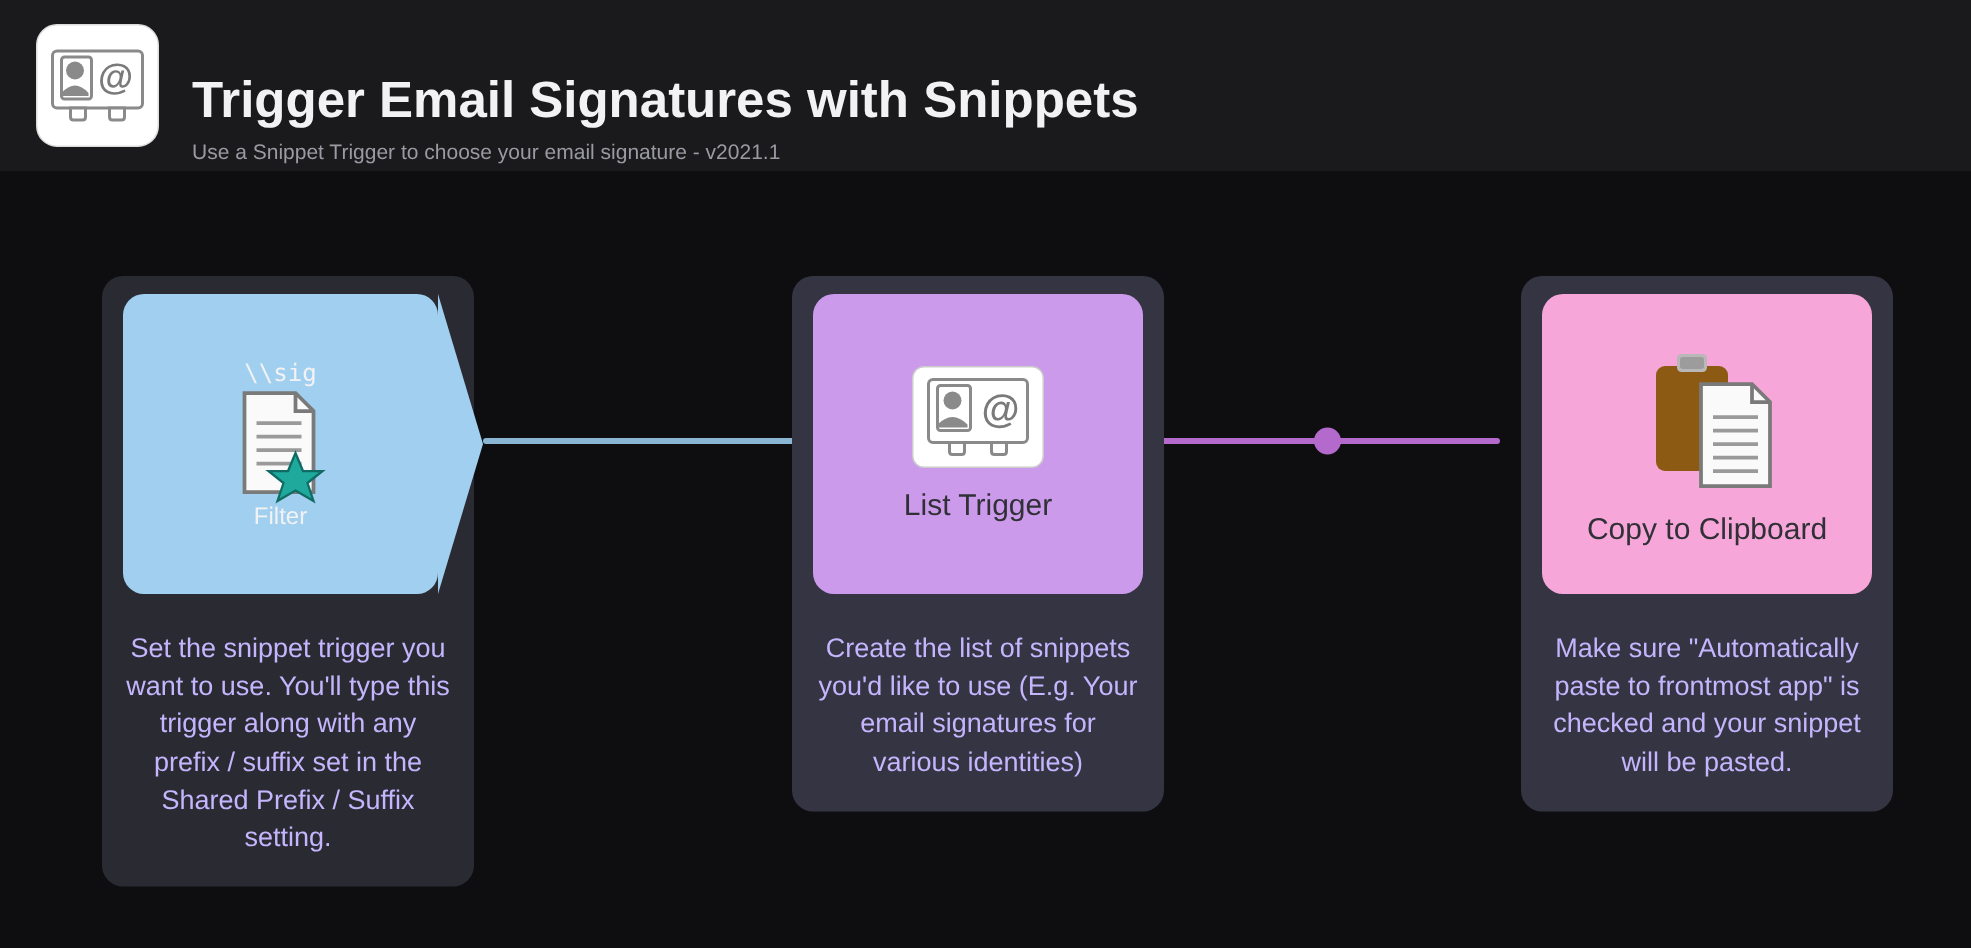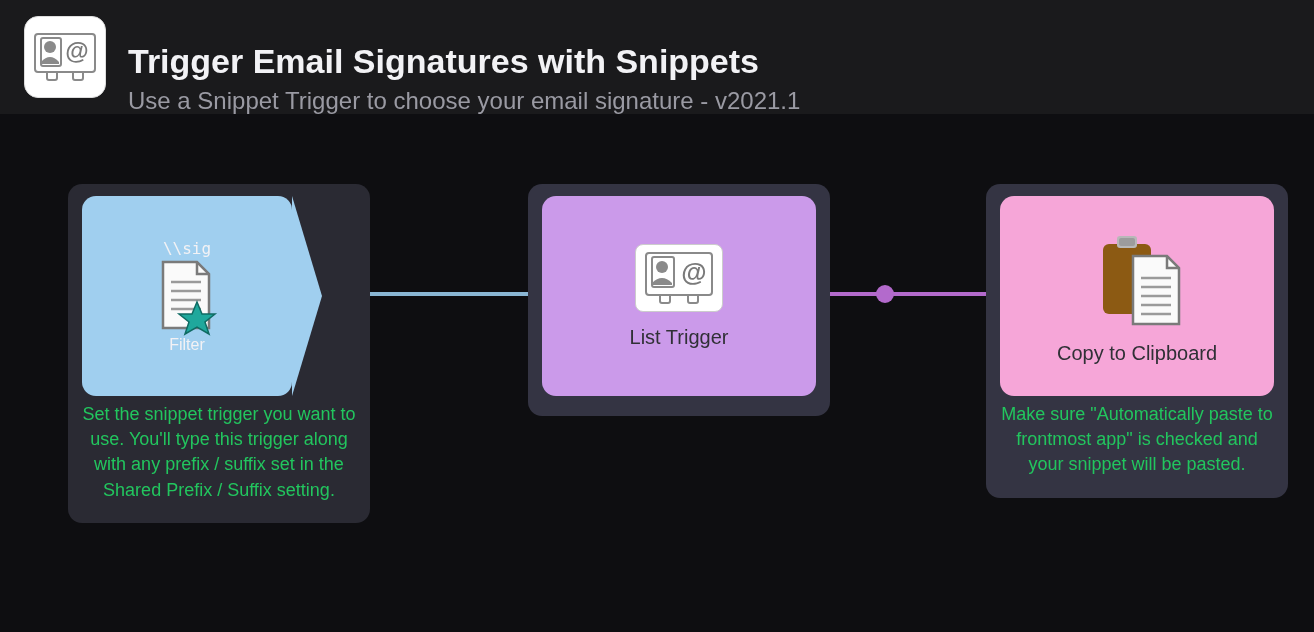--- a/index.html
+++ b/index.html
@@ -33,21 +33,21 @@
     gap:22px;
     height:114px;
   }
   .app-icon-wrap{
     width:82px;height:82px;border-radius:14px;background:#fff;
     display:flex;align-items:center;justify-content:center;flex:none;
     border:1px solid #ddd;
   }
   .titles{display:flex;flex-direction:column;margin-top:44px;}
   .title{font-size:34px;font-weight:600;line-height:1.1;}
-  .subtitle{font-size:24px;color:var(--muted);margin-top:6px;}
+  .subtitle{font-size:14px;color:var(--muted);margin-top:6px;}
 
   
   .canvas{
     position:relative;
     width:100%;
     height:calc(632px - 114px);
   }
 
   
   .connector{
@@ -55,24 +55,24 @@
   }
   .connector.blue{left:322px;width:220px;background:var(--blue-line);}
   .connector.purple{left:770px;width:230px;background:var(--purple-line);}
   .node-dot{
     position:absolute;width:18px;height:18px;border-radius:50%;
     background:var(--purple-line);top:171px;left:876px;
   }
 
   
   .card{
-    position:absolute;width:302px;background:var(--panel);border-radius:14px;
+    position:absolute;width:248px;background:var(--panel);border-radius:14px;
     padding:12px 14px 20px 14px;text-align:center;
   }
-  .card .descr{margin-top:6px;font-size:18px;line-height:1.4;color:#22c55e;}
+  .card .descr{margin-top:24px;font-size:18px;line-height:1.4;color:#c4b5fd;}
 
   
   .tile{
     display:flex;flex-direction:column;align-items:center;justify-content:center;
     border-radius:14px;height:200px;color:#303036;position:relative;
     padding:10px;
   }
   .tile .tile-label{font-size:20px;margin-top:14px;}
   .snippet-shape{
     position:relative;background:var(--blue);border-radius:14px;height:200px;
@@ -83,21 +83,21 @@
     width:0;height:0;border-top:100px solid transparent;border-bottom:100px solid transparent;
     border-left:30px solid var(--blue);
   }
 
   .tile.listfilter{background:var(--purple);}
   .tile.clipboard{background:var(--pink);}
 
   
   #card-snippet{left:68px;top:70px;}
   #card-list{left:528px;top:70px;}
-  #card-clip{left:986px;top:70px;}
+  #card-clip{left:1014px;top:70px;}
 
   
   svg{display:block;}
 </style>
 </head>
 <body>
 
 <div class="header">
   <div class="app-icon-wrap">
     <svg width="64" height="50" viewBox="0 0 64 50">
@@ -155,20 +155,21 @@
           <circle cx="18" cy="16" r="6" fill="#8a8a8a"></circle>
           <path d="M8 32 Q18 22 28 32 L28 34 L8 34 Z" fill="#8a8a8a"></path>
           <rect x="8" y="6" width="22" height="30" rx="2" fill="none" stroke="#8a8a8a" stroke-width="2"></rect>
           <text x="50" y="30" font-size="26" font-weight="600" fill="#7a7a7a" text-anchor="middle" font-family="Arial">@</text>
           <path d="M16 44 L16 50 Q16 52 18 52 L24 52 Q26 52 26 50 L26 44 Z" fill="#fff" stroke="#8a8a8a" stroke-width="2"></path>
           <path d="M44 44 L44 50 Q44 52 46 52 L52 52 Q54 52 54 50 L54 44 Z" fill="#fff" stroke="#8a8a8a" stroke-width="2"></path>
         </svg>
       </div>
       <div class="tile-label">List Trigger</div>
     </div>
+    <div class="descr">Create the list of snippets you'd like to use (E.g. Your email signatures for various identities)</div>
   </div>
 
   <div id="card-clip" class="card" style="background:var(--panel2);">
     <div class="tile clipboard">
       <svg width="96" height="100" viewBox="0 0 96 100">
 
         <rect x="14" y="16" width="48" height="70" rx="6" fill="#8c5a13"></rect>
         <rect x="28" y="8" width="20" height="12" rx="3" fill="#b8b8b8"></rect>
         <rect x="30" y="10" width="16" height="8" rx="2" fill="#9c9c9c"></rect>
 

